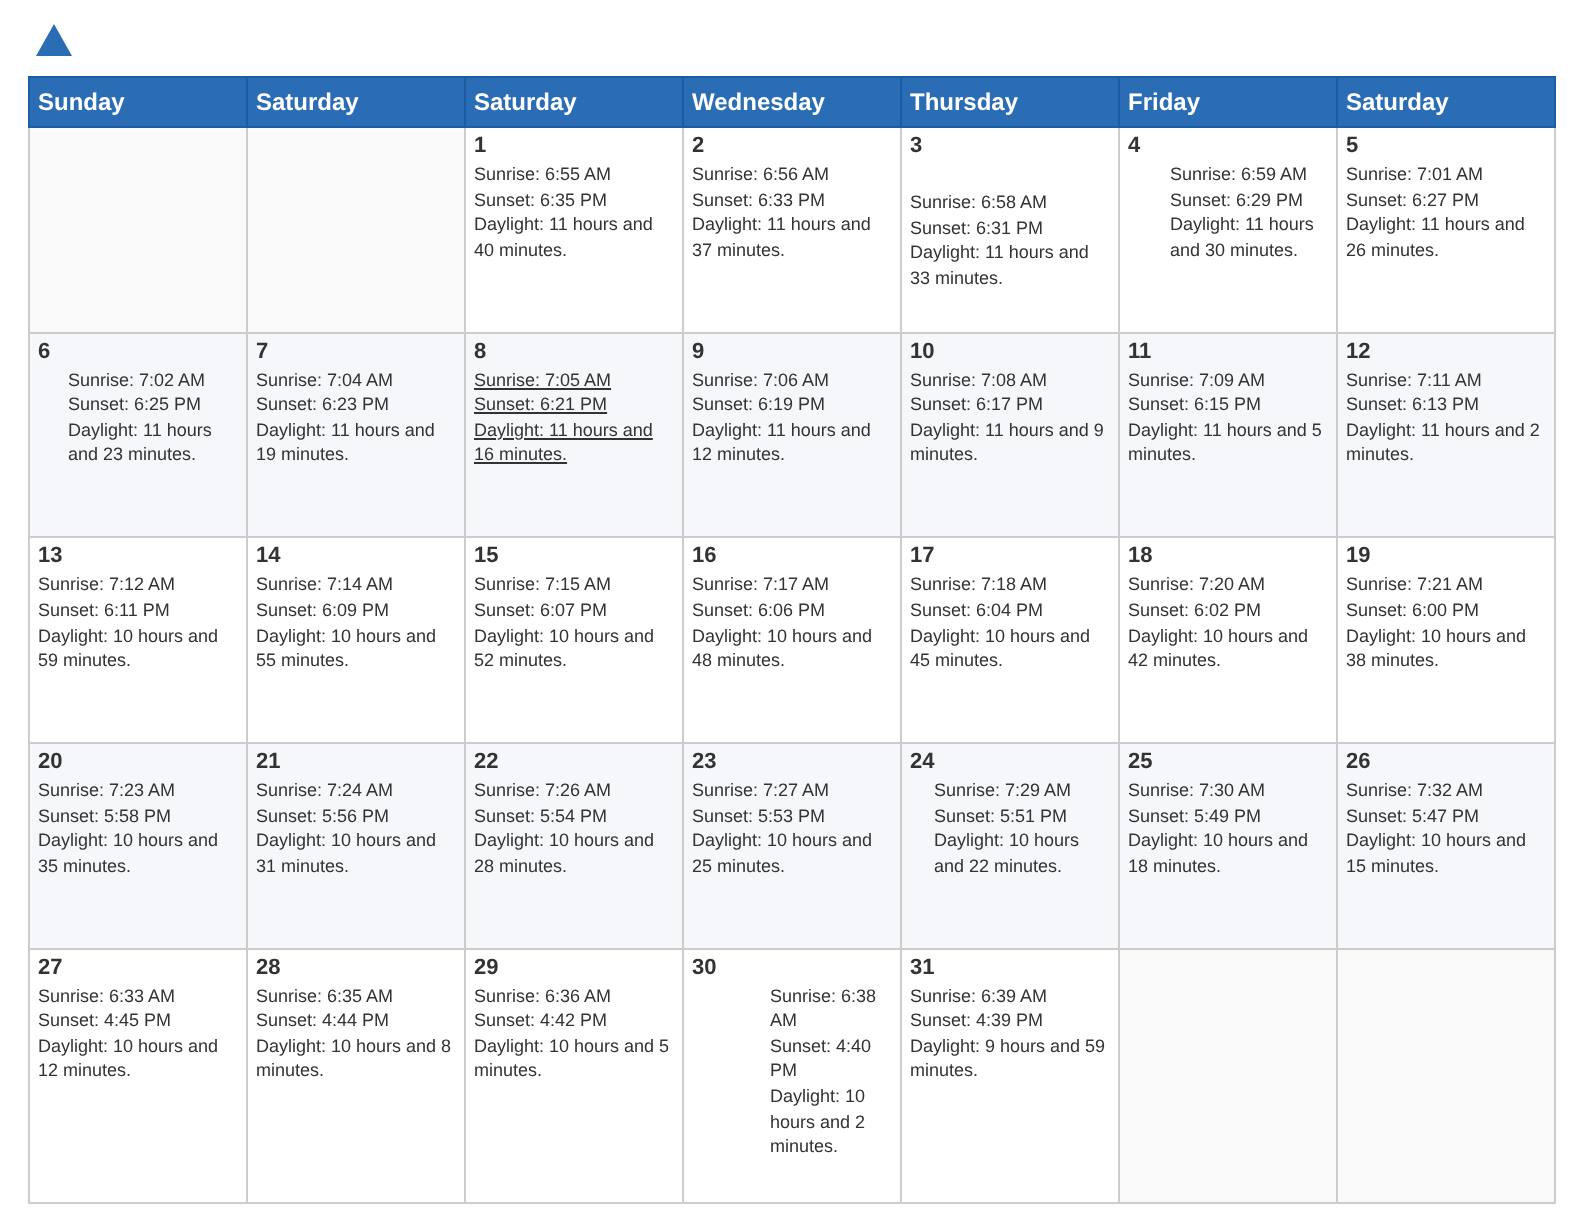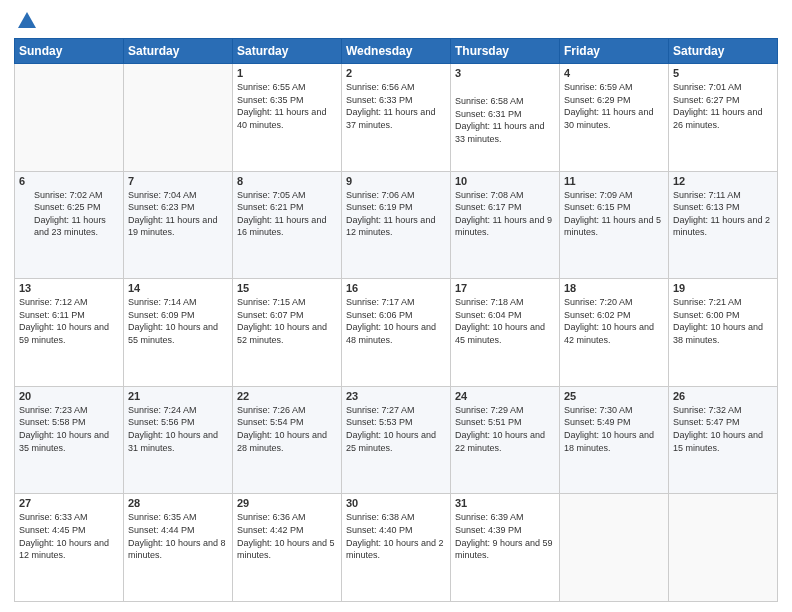--- a/index.html
+++ b/index.html
@@ -156,21 +156,21 @@
 Daylight: 11 hours and 37 minutes.</div>
           </td>
           <td>
             <span class="day-num">3</span>
             <div class="day-detail" style="white-space: pre-line; margin-top: 16px;">Sunrise: 6:58 AM
 Sunset: 6:31 PM
 Daylight: 11 hours and 33 minutes.</div>
           </td>
           <td>
             <span class="day-num">4</span>
-            <div class="day-detail" style="white-space: pre-line;">Sunrise: 6:59 AM
+            <div class="day-detail" style="white-space: pre-line; margin-left: 21px;">Sunrise: 6:59 AM
 Sunset: 6:29 PM
 Daylight: 11 hours and 30 minutes.</div>
           </td>
           <td>
             <span class="day-num">5</span>
             <div class="day-detail" style="white-space: pre-line;">Sunrise: 7:01 AM
 Sunset: 6:27 PM
 Daylight: 11 hours and 26 minutes.</div>
           </td>
         </tr>
@@ -182,21 +182,21 @@
 Daylight: 11 hours and 23 minutes.</div>
           </td>
           <td>
             <span class="day-num">7</span>
             <div class="day-detail" style="white-space: pre-line;">Sunrise: 7:04 AM
 Sunset: 6:23 PM
 Daylight: 11 hours and 19 minutes.</div>
           </td>
           <td>
             <span class="day-num">8</span>
-            <div class="day-detail" style="white-space: pre-line;">Sunrise: 7:05 AM
+            <div class="day-detail" style="white-space: pre-line; text-decoration: underline;">Sunrise: 7:05 AM
 Sunset: 6:21 PM
 Daylight: 11 hours and 16 minutes.</div>
           </td>
           <td>
             <span class="day-num">9</span>
             <div class="day-detail" style="white-space: pre-line;">Sunrise: 7:06 AM
 Sunset: 6:19 PM
 Daylight: 11 hours and 12 minutes.</div>
           </td>
           <td>
@@ -282,21 +282,21 @@
 Daylight: 10 hours and 28 minutes.</div>
           </td>
           <td>
             <span class="day-num">23</span>
             <div class="day-detail" style="white-space: pre-line;">Sunrise: 7:27 AM
 Sunset: 5:53 PM
 Daylight: 10 hours and 25 minutes.</div>
           </td>
           <td>
             <span class="day-num">24</span>
-            <div class="day-detail" style="white-space: pre-line;">Sunrise: 7:29 AM
+            <div class="day-detail" style="white-space: pre-line; margin-left: 12px;">Sunrise: 7:29 AM
 Sunset: 5:51 PM
 Daylight: 10 hours and 22 minutes.</div>
           </td>
           <td>
             <span class="day-num">25</span>
             <div class="day-detail" style="white-space: pre-line;">Sunrise: 7:30 AM
 Sunset: 5:49 PM
 Daylight: 10 hours and 18 minutes.</div>
           </td>
           <td>
@@ -320,21 +320,21 @@
 Daylight: 10 hours and 8 minutes.</div>
           </td>
           <td>
             <span class="day-num">29</span>
             <div class="day-detail" style="white-space: pre-line;">Sunrise: 6:36 AM
 Sunset: 4:42 PM
 Daylight: 10 hours and 5 minutes.</div>
           </td>
           <td>
             <span class="day-num">30</span>
-            <div class="day-detail" style="white-space: pre-line;">Sunrise: 6:38 AM
+            <div class="day-detail" style="white-space: pre-line; margin-left: 39px;">Sunrise: 6:38 AM
 Sunset: 4:40 PM
 Daylight: 10 hours and 2 minutes.</div>
           </td>
           <td>
             <span class="day-num">31</span>
             <div class="day-detail" style="white-space: pre-line;">Sunrise: 6:39 AM
 Sunset: 4:39 PM
 Daylight: 9 hours and 59 minutes.</div>
           </td>
           <td class="empty"></td>

